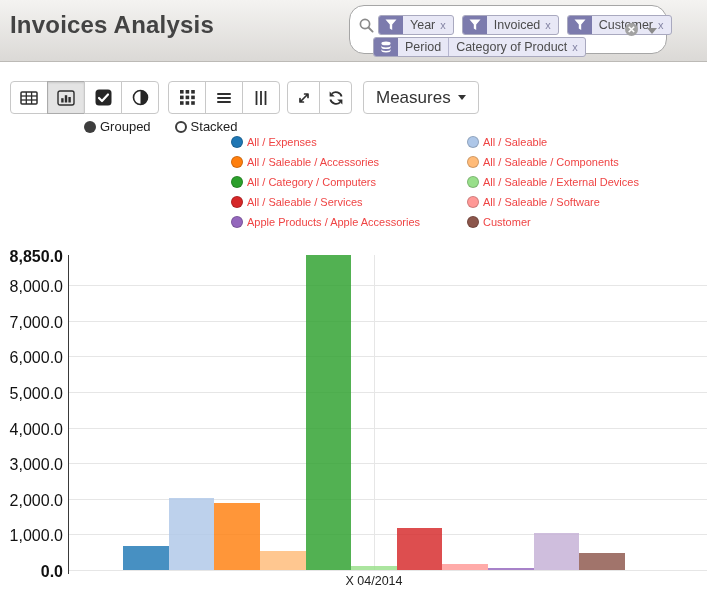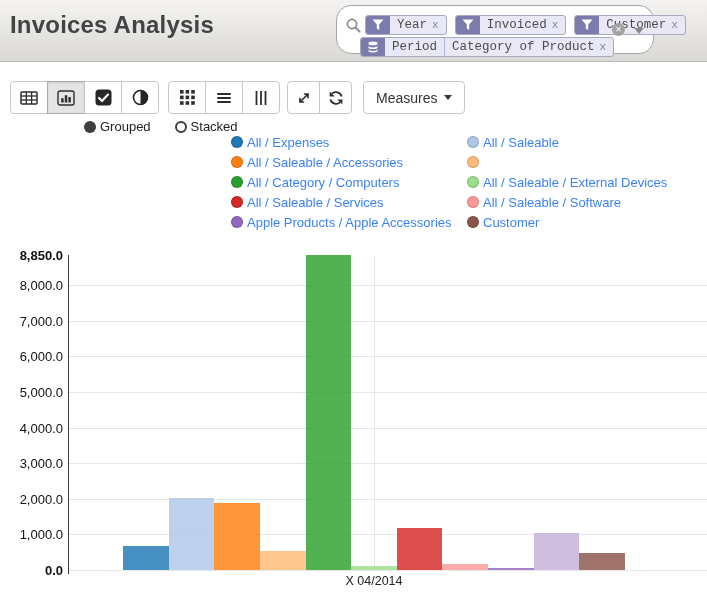--- a/index.html
+++ b/index.html
@@ -4,22 +4,22 @@
 <style>
   * { margin:0; padding:0; box-sizing:border-box; }
   html,body { width:707px; height:607px; background:#fff; font-family:"Liberation Sans",sans-serif; overflow:hidden; }
   .page { position:relative; width:707px; height:607px; background:#fff; }
 
   
   .header { position:absolute; left:0; top:0; width:707px; height:62px;
             background:linear-gradient(#f4f3f1,#dbd9d6); border-bottom:1px solid #bcbab6; }
   .page-title { position:absolute; left:10px; top:11px; font-size:24px; font-weight:bold; color:#434343; letter-spacing:.2px; }
 
-  .searchbox { position:absolute; left:336px; top:5px; width:318px; height:49px;
-               background:#fff; border:1px solid #a6a6a6; border-radius:15px;font-family:Liberation Mono, monospace; }
+  .searchbox { position:absolute; left:349px; top:5px; width:318px; height:49px;
+               background:#fff; border:1px solid #a6a6a6; border-radius:15px; }
   .search-mag { position:absolute; left:8px; top:11px; }
   .facet-rows { position:absolute; left:0; top:0; width:100%; }
   .facet-row { display:flex; gap:8px; position:absolute; }
   .facet-row.r1 { left:28px; top:9px; }
   .facet-row.r2 { left:23px; top:31px; }
   .facet { display:inline-flex; align-items:stretch; height:20px; border:1px solid #a9a9bf;
            border-radius:3px; overflow:hidden; background:#e8e8f6; }
   .facet-chip-icon { width:24px; background:#7c7bad; display:flex; align-items:center; justify-content:center; }
   .facet-val { display:flex; align-items:center; padding:0 7px; font-size:12.5px; color:#4c4c4c; white-space:nowrap; }
   .facet-val + .facet-val { border-left:1px solid #b6b6cf; }
@@ -32,40 +32,40 @@
   
   .btn-group { position:absolute; top:81px; display:flex; }
   .tbtn { width:38px; height:33px; background:#fff; border:1px solid #c8c8c8; margin-left:-1px;
           display:flex; align-items:center; justify-content:center; }
   .btn-group .tbtn:first-child { margin-left:0; border-radius:4px 0 0 4px; }
   .btn-group .tbtn:last-child { border-radius:0 4px 4px 0; }
   .tbtn.active { background:#e4e4e4; border-color:#ababab; box-shadow:inset 0 1px 2px rgba(0,0,0,.12); }
   .g1 { left:10px; } .g2 { left:168px; } .g2 .tbtn{ width:38px; } .g3 { left:287px; } .g3 .tbtn{ width:33px; }
   .measures-btn { position:absolute; left:363px; top:81px; height:33px; padding:0 12px;
                   background:#fff; border:1px solid #c8c8c8; border-radius:4px;
-                  display:flex; align-items:center; gap:7px; font-size:14px; color:#333; }
+                  display:flex; align-items:center; gap:7px; font-size:17px; color:#333; }
   .measures-caret { width:0; height:0; border-left:4px solid transparent; border-right:4px solid transparent; border-top:5px solid #333; }
 
   
   .mode-controls { position:absolute; left:84px; top:119px; display:flex; gap:24px; }
   .mode-item { display:flex; align-items:center; gap:4px; font-size:13px; color:#222; }
   .radio-dot { width:12px; height:12px; border-radius:50%; background:#3d3d3d; }
   .radio-ring { width:12px; height:12px; border-radius:50%; background:#fff; border:2px solid #3d3d3d; }
 
   #legend-grid { position:absolute; left:231px; top:132px; display:grid;
                  grid-template-columns:236px auto; grid-auto-rows:20px; }
-  .legend-item { display:flex; align-items:center; gap:4px; font-size:13px; color:#3b82f6; white-space:nowrap; }
+  .legend-item { display:flex; align-items:center; gap:4px; font-size:11px; color:#ef4444; white-space:nowrap; }
   .legend-disc { width:12px; height:12px; border-radius:50%; border:1px solid rgba(0,0,0,.18); flex:none; }
 
   
   #chart-layer { position:absolute; inset:0; }
   .gridline { position:absolute; height:1px; background:#e6e6e6; }
   .vgridline { position:absolute; width:1px; background:#e6e6e6; }
   .y-axis-line { position:absolute; width:1px; background:#3a3a3a; }
-  .ytick { position:absolute; width:60px; text-align:right; font-size:13px; color:#111; }
+  .ytick { position:absolute; width:60px; text-align:right; font-size:16px; color:#111; }
   .ytick.bold { font-weight:bold; }
   .bar { position:absolute; opacity:.82; }
   .x-tick-label { position:absolute; left:314px; top:574px; width:120px; text-align:center; font-size:12.5px; color:#222; }
 
   svg { display:block; }
 </style>
 </head>
 <body>
 
 <div class="page">
@@ -252,20 +252,21 @@
       <div class="legend-item">
         <span class="legend-disc" style="background: rgb(174, 199, 232);"></span>
         <span>All / Saleable</span>
       </div>
       <div class="legend-item">
         <span class="legend-disc" style="background: rgb(255, 127, 14);"></span>
         <span>All / Saleable / Accessories</span>
       </div>
       <div class="legend-item">
         <span class="legend-disc" style="background: rgb(255, 187, 120);"></span>
+        <span>All / Saleable / Components</span>
       </div>
       <div class="legend-item">
         <span class="legend-disc" style="background: rgb(44, 160, 44);"></span>
         <span>All / Category / Computers</span>
       </div>
       <div class="legend-item">
         <span class="legend-disc" style="background: rgb(152, 223, 138);"></span>
         <span>All / Saleable / External Devices</span>
       </div>
       <div class="legend-item">

